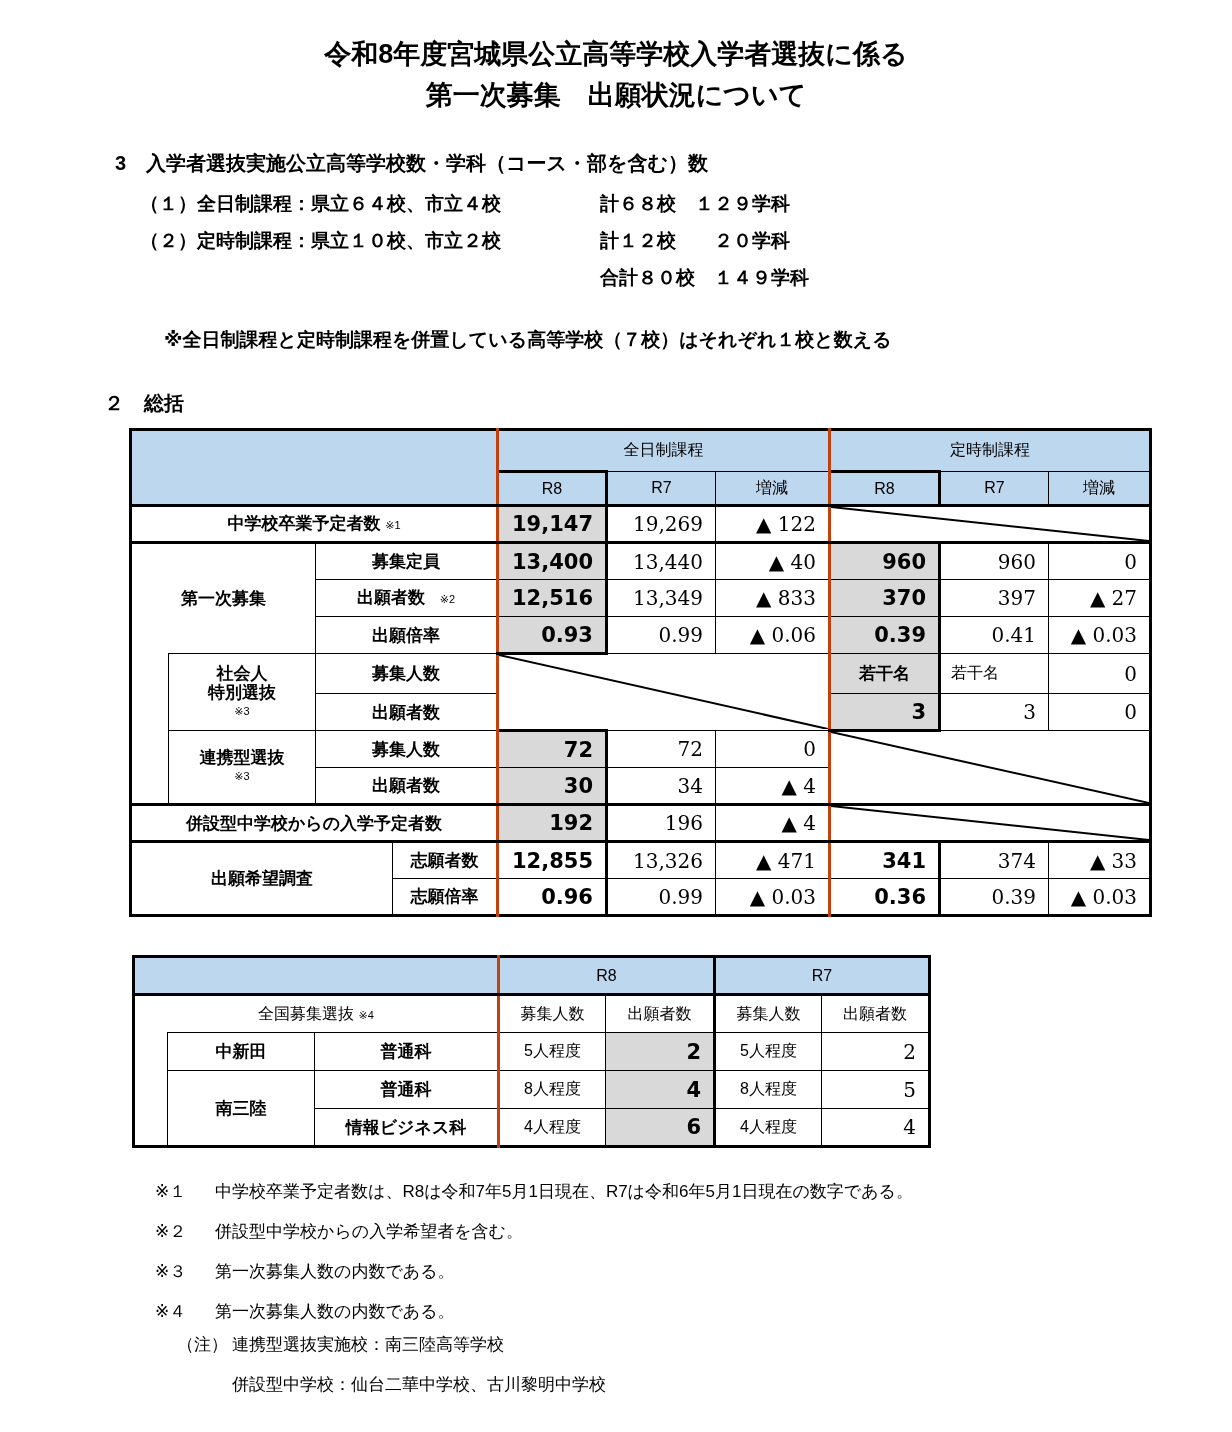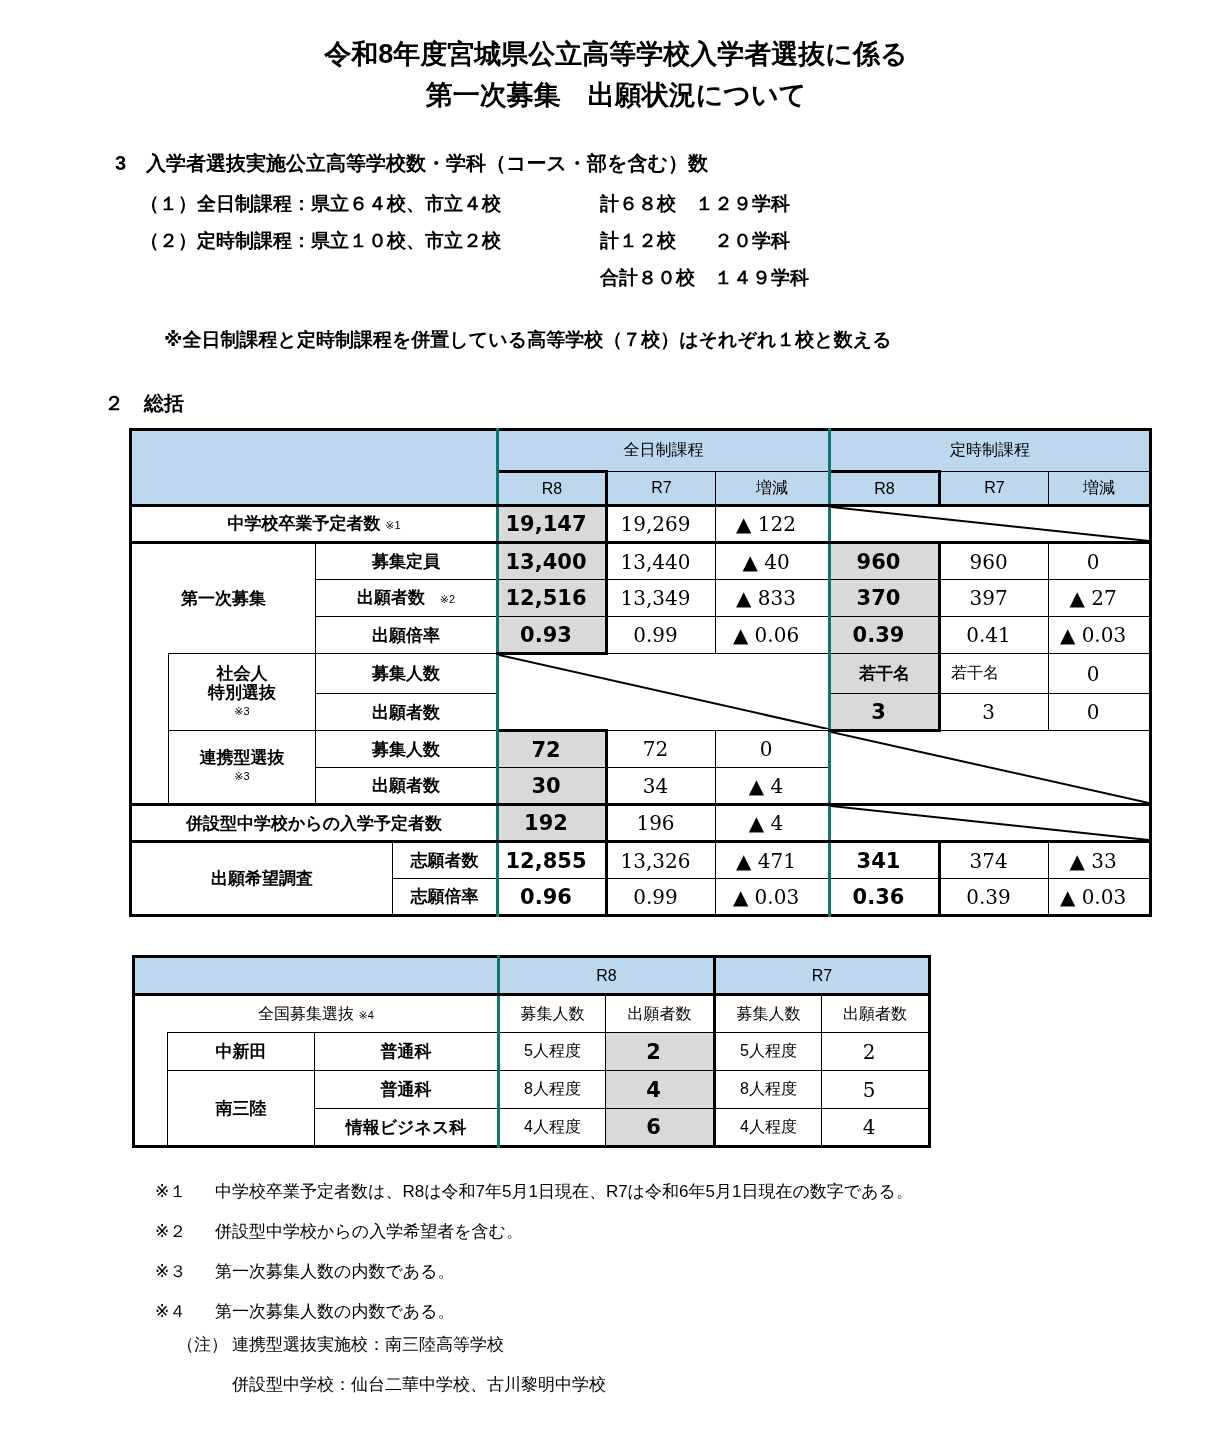--- a/index.html
+++ b/index.html
@@ -21,32 +21,32 @@
   .s1note { position: absolute; left: 155px; top: 327px; font-size: 19px; font-weight: bold; margin-left: 9px; }
   .s2h { position: absolute; left: 104px; top: 390px; font-size: 20px; font-weight: bold; }
 
   table { border-collapse: collapse; table-layout: fixed; }
   td { border: 1px solid #000; padding: 0; vertical-align: middle; }
   .t1 { width: 1020px; border: 3px solid #000; }
   .t2 { width: 796px;  border: 3px solid #000; }
   .t1pos { position: absolute; left: 129px; top: 428px; }
   .t2pos { position: absolute; left: 132px; top: 955px; }
 
-  .bl { border-left: 3px solid #0f766e; }
+  .bl { border-left: 3px solid #c2410c; }
   .br { border-right: 3px solid #000; }
   .bt { border-top: 3px solid #000; }
   .bb { border-bottom: 3px solid #000; }
   .nbb { border-bottom: none; }
   .nbt { border-top: none; }
 
   .blue { background: #BDD7EE; }
   .gray { background: #D9D9D9; }
 
   .c { text-align: center; }
-  .r { text-align: center; padding-right: 12px; }
+  .r { text-align: right; padding-right: 12px; }
   .l { text-align: left; padding-left: 10px; }
 
   .hdr { font-size: 16px; font-weight: normal; }
   .lbl { font-size: 17px; font-weight: bold; line-height: 19px; margin-left: 9px; }
   .v8  { font-family: "DejaVu Sans", sans-serif; font-weight: bold; font-size: 21px; }
   .v8jp{ font-size: 17px; font-weight: bold; }
   .v7  { font-family: "DejaVu Serif", "Liberation Serif", serif; font-weight: normal; font-size: 20px; }
   .jp16{ font-size: 16px; font-weight: normal; }
   .sm  { font-size: 11px; font-weight: normal; }
   .gap { margin-left: 10px; }

